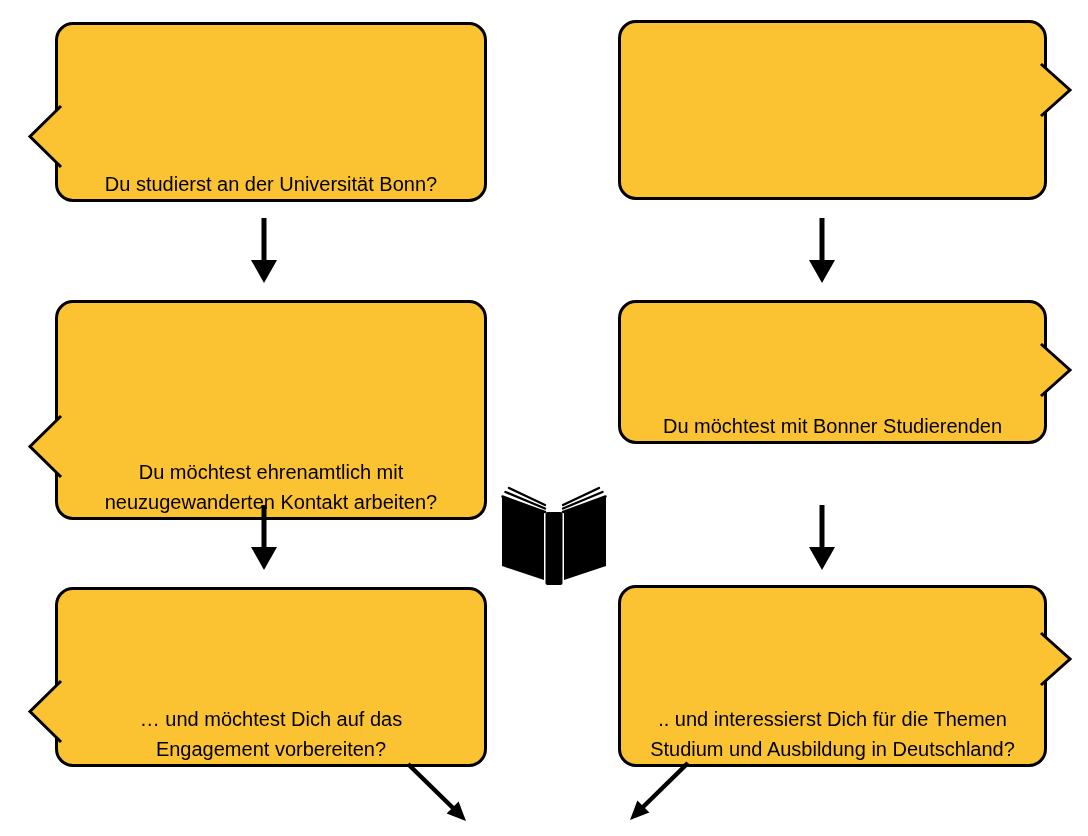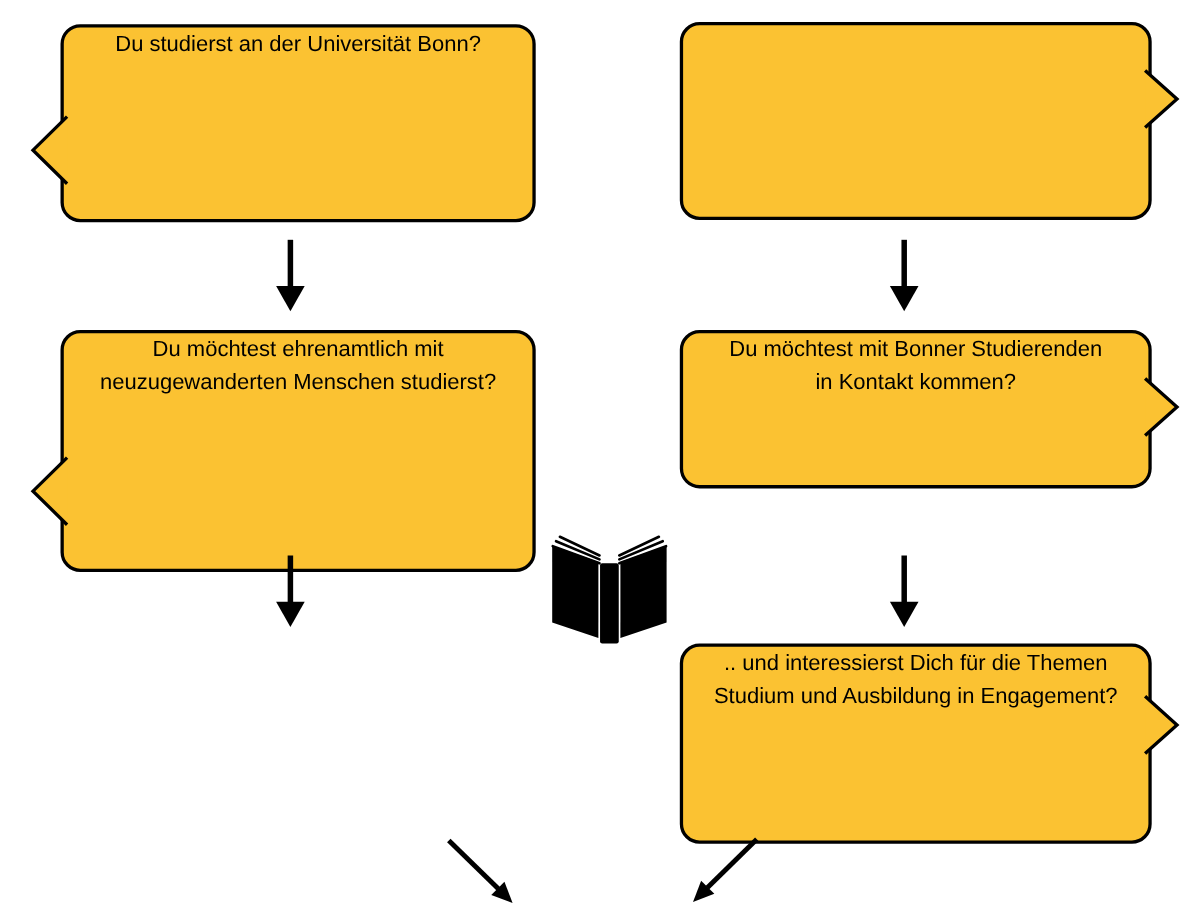--- a/index.html
+++ b/index.html
@@ -12,21 +12,21 @@
   }
   .canvas { position:absolute; left:0; top:0; width:1088px; height:836px; }
 
   
   .bubble {
     position:absolute;
     background: var(--bubble-fill, #FBC232);
     border: 3px solid var(--outline, #000000);
     border-radius: 18px;
     box-sizing: border-box;
-    display:flex; align-items:flex-start; justify-content:center;
+    display:flex; align-items:flex-end; justify-content:center;
     text-align:center;
     color:#000;
     font-size:20px;
     line-height:30px;
   }
   .b-l1 { left:55px;  top:22px;  width:432px; height:180px; }
   .b-l2 { left:55px;  top:300px; width:432px; height:220px; }
   .b-l3 { left:55px;  top:587px; width:432px; height:180px; }
   .b-r1 { left:618px; top:20px;  width:429px; height:180px; }
   .b-r2 { left:618px; top:300px; width:429px; height:144px; }
@@ -82,48 +82,56 @@
       <div class="line"></div>
     </div>
   </div>
 
   <div class="bubble b-l2">
     <svg class="tail tail-left t-l2" viewBox="0 0 38 63">
         <path d="M34 1 L3 31.5 L34 62"></path>
       </svg>
     <div class="txt">
       <div class="line">Du möchtest ehrenamtlich mit</div>
-      <div class="line">neuzugewanderten Menschen studierst?</div>
+      <div class="line">neuzugewanderten Kontakt arbeiten?</div>
     </div>
   </div>
 
+  <div class="bubble b-l3">
+    <svg class="tail tail-left t-l3" viewBox="0 0 38 63">
+        <path d="M34 1 L3 31.5 L34 62"></path>
+      </svg>
+    <div class="txt">
+      <div class="line">… und möchtest Dich auf das</div>
+      <div class="line">Engagement vorbereiten?</div>
+    </div>
+  </div>
 
   <div class="bubble b-r1">
     <svg class="tail tail-right t-r1" viewBox="0 0 38 54">
         <path d="M4 1 L33 27 L4 53"></path>
       </svg>
   </div>
 
   <div class="bubble b-r2">
     <svg class="tail tail-right t-r2" viewBox="0 0 38 54">
         <path d="M4 1 L33 27 L4 53"></path>
       </svg>
     <div class="txt">
       <div class="line">Du möchtest mit Bonner Studierenden</div>
-      <div class="line">in Kontakt kommen?</div>
     </div>
   </div>
 
   <div class="bubble b-r3">
     <svg class="tail tail-right t-r3" viewBox="0 0 38 54">
         <path d="M4 1 L33 27 L4 53"></path>
       </svg>
     <div class="txt">
       <div class="line">.. und interessierst Dich für die Themen</div>
-      <div class="line">Studium und Ausbildung in Engagement?</div>
+      <div class="line">Studium und Ausbildung in Deutschland?</div>
     </div>
   </div>
 
   <svg class="arrow a-down1-left" viewBox="0 0 28 66">
     <line x1="14" y1="1" x2="14" y2="45" stroke-width="5"></line>
     <polygon points="1,43 27,43 14,66"></polygon>
   </svg>
   <svg class="arrow a-down1-right" viewBox="0 0 28 66">
     <line x1="14" y1="1" x2="14" y2="45" stroke-width="5"></line>
     <polygon points="1,43 27,43 14,66"></polygon>

